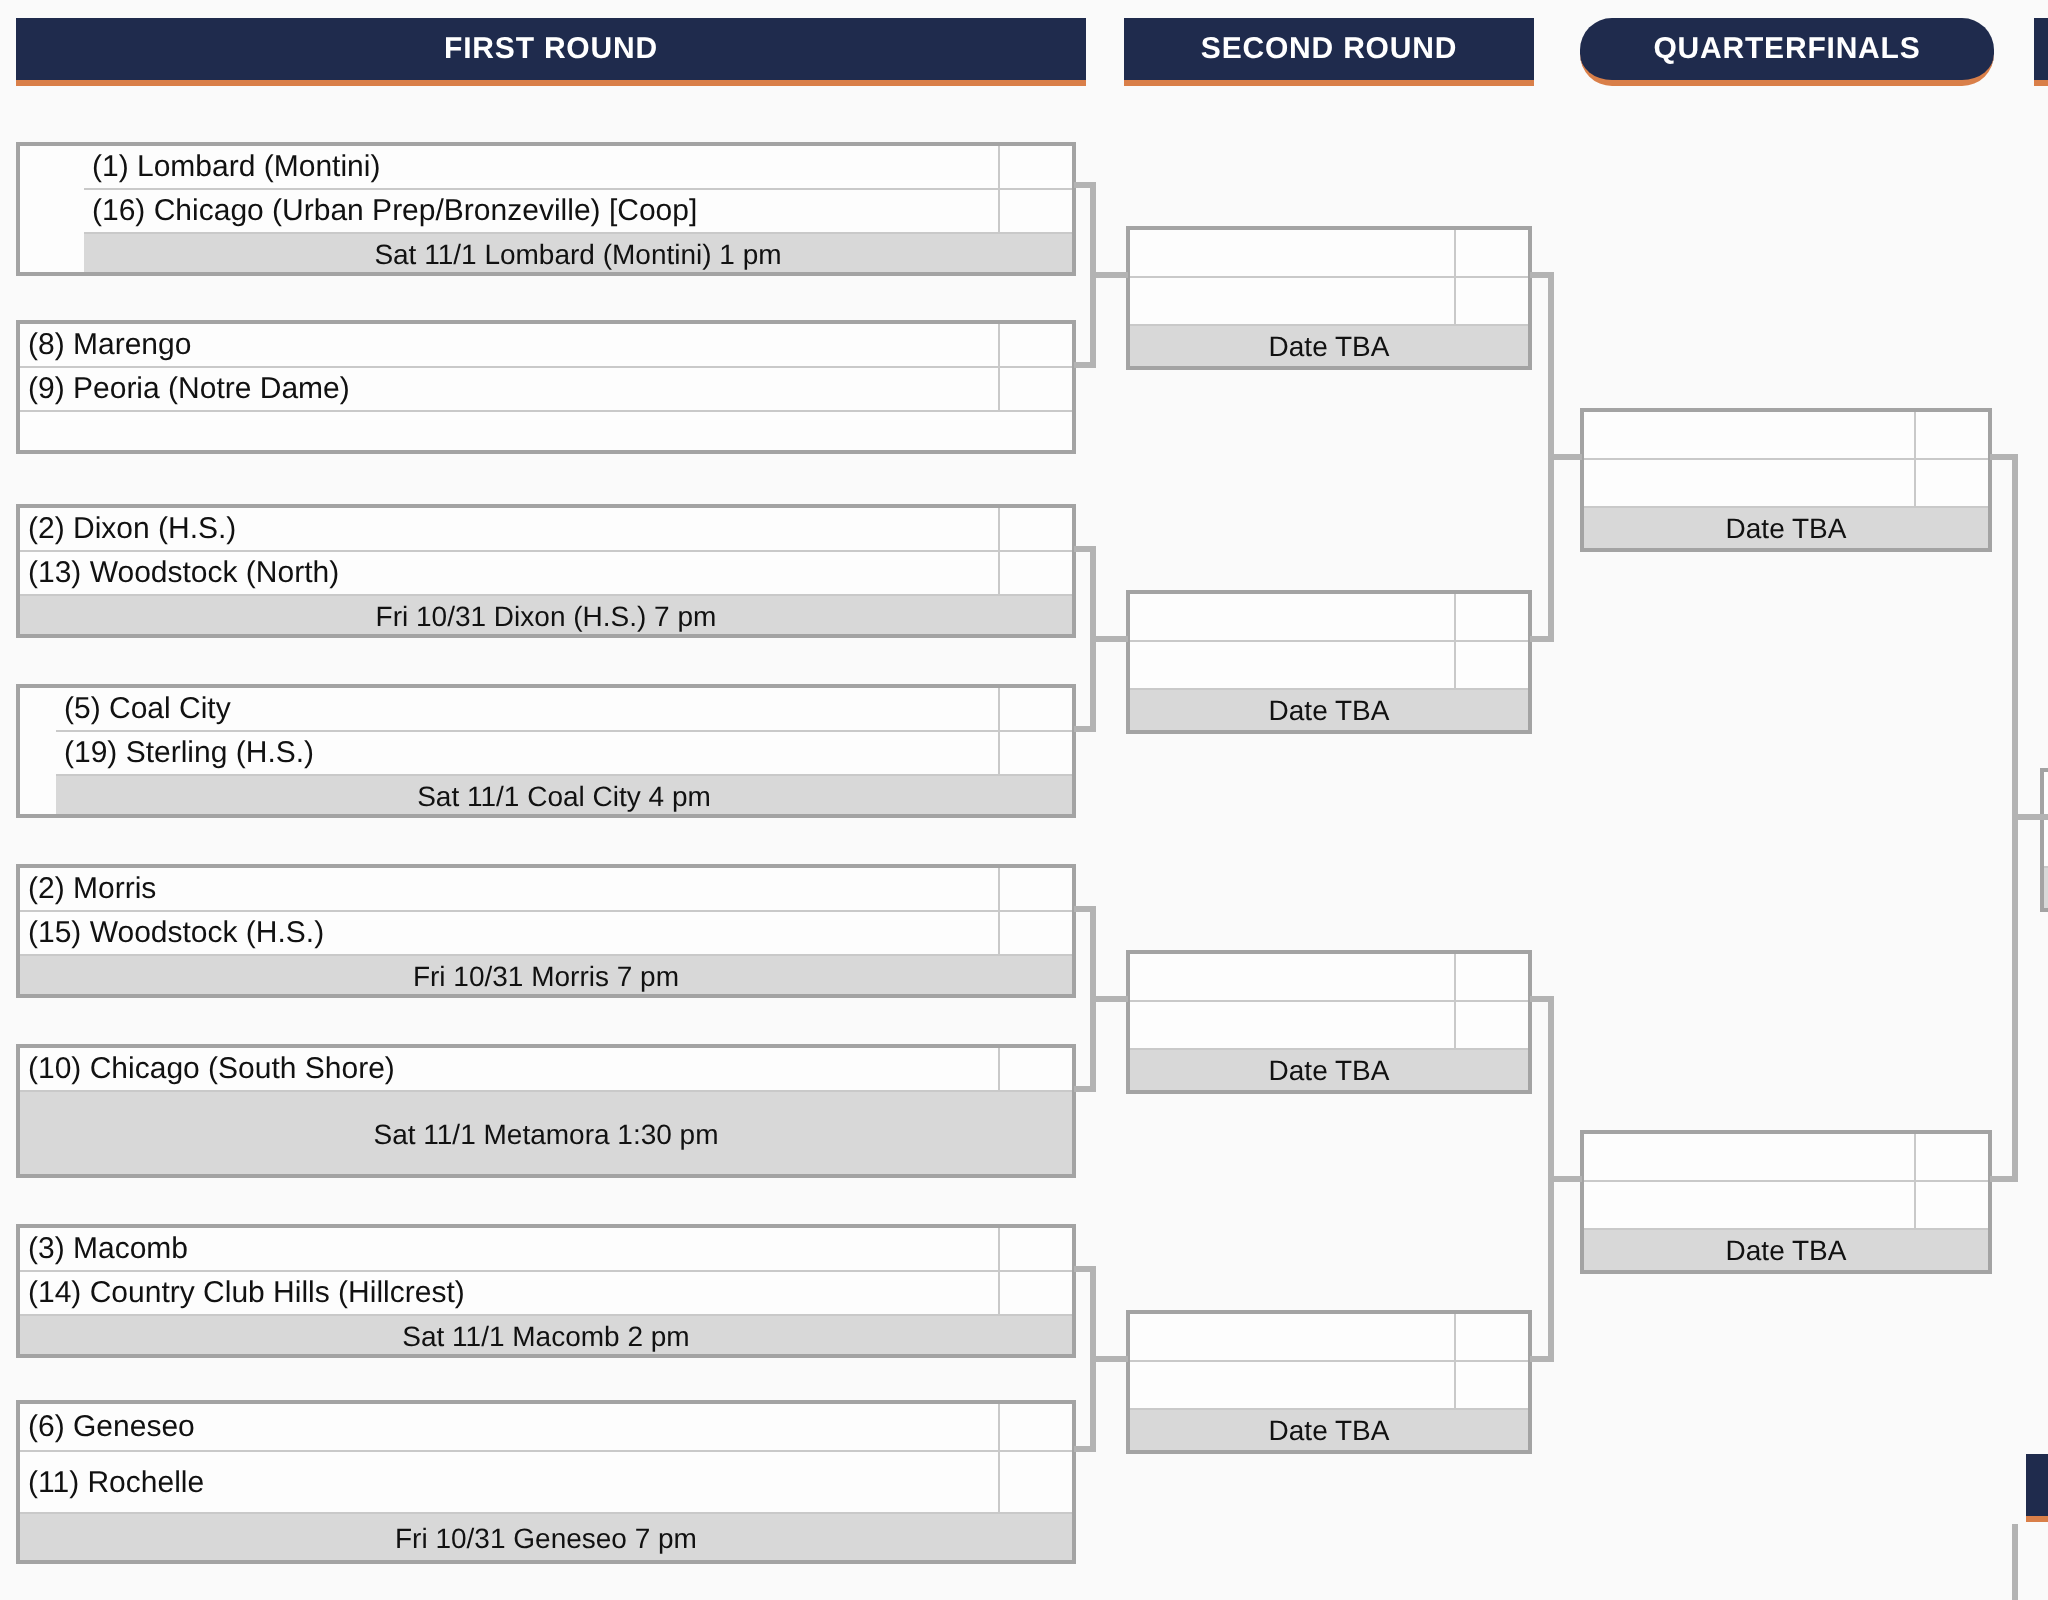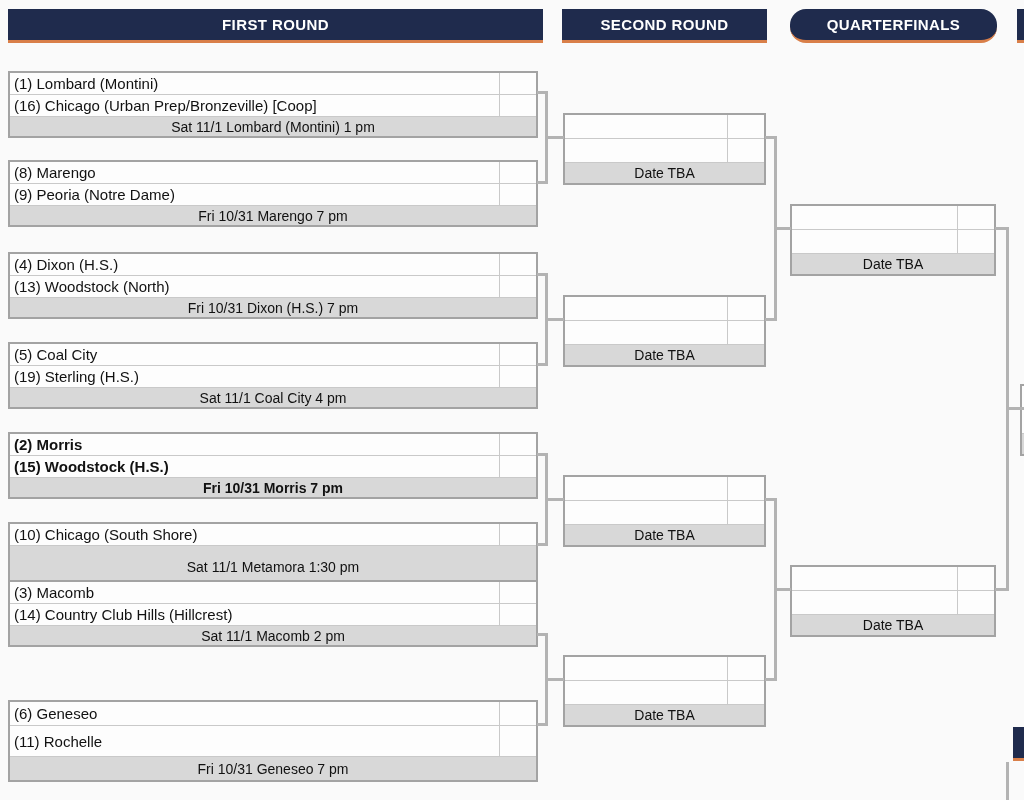--- a/index.html
+++ b/index.html
@@ -50,89 +50,88 @@
   }
 </style>
 </head>
 <body>
 
 <div class="col-hdr" style="left:8px;top:9px;width:535px;">FIRST ROUND</div>
 <div class="col-hdr" style="left:562px;top:9px;width:205px;">SECOND ROUND</div>
 <div class="col-hdr" style="left:790px;top:9px;width:207px;border-radius:16px;">QUARTERFINALS</div>
 <div class="col-hdr" style="left:1017px;top:9px;width:7px;"></div>
 
-<div class="box fr" style="left:8px;top:71px;width:530px;height:67px;">
+<div class="box fr" style="left:8px;top:71px;width:530px;height:67px;padding-left:32px;">
   <div class="trow">
       <span class="tname">(1) Lombard (Montini)</span>
       <span class="score"></span>
     </div>
   <div class="trow">
       <span class="tname">(16) Chicago (Urban Prep/Bronzeville) [Coop]</span>
       <span class="score"></span>
     </div>
   <div class="drow">Sat 11/1 Lombard (Montini) 1 pm</div>
 </div>
 
 <div class="box fr" style="left:8px;top:160px;width:530px;height:67px;">
   <div class="trow">
       <span class="tname">(8) Marengo</span>
       <span class="score"></span>
     </div>
   <div class="trow">
       <span class="tname">(9) Peoria (Notre Dame)</span>
       <span class="score"></span>
     </div>
-  <div class="drow">Fri 10/31 Marengo 7 pm</div>
 </div>
 
 <div class="box fr" style="left:8px;top:252px;width:530px;height:67px;">
   <div class="trow">
-      <span class="tname">(4) Dixon (H.S.)</span>
+      <span class="tname">(2) Dixon (H.S.)</span>
       <span class="score"></span>
     </div>
   <div class="trow">
       <span class="tname">(13) Woodstock (North)</span>
       <span class="score"></span>
     </div>
   <div class="drow">Fri 10/31 Dixon (H.S.) 7 pm</div>
 </div>
 
-<div class="box fr" style="left:8px;top:342px;width:530px;height:67px;">
+<div class="box fr" style="left:8px;top:342px;width:530px;height:67px;padding-left:18px;">
   <div class="trow">
       <span class="tname">(5) Coal City</span>
       <span class="score"></span>
     </div>
   <div class="trow">
       <span class="tname">(19) Sterling (H.S.)</span>
       <span class="score"></span>
     </div>
   <div class="drow">Sat 11/1 Coal City 4 pm</div>
 </div>
 
-<div class="box fr" style="left:8px;top:432px;width:530px;height:67px;font-weight:bold;">
+<div class="box fr" style="left:8px;top:432px;width:530px;height:67px;">
   <div class="trow">
       <span class="tname">(2) Morris</span>
       <span class="score"></span>
     </div>
   <div class="trow">
       <span class="tname">(15) Woodstock (H.S.)</span>
       <span class="score"></span>
     </div>
   <div class="drow">Fri 10/31 Morris 7 pm</div>
 </div>
 
 <div class="box fr" style="left:8px;top:522px;width:530px;height:67px;">
   <div class="trow">
       <span class="tname">(10) Chicago (South Shore)</span>
       <span class="score"></span>
     </div>
   <div class="drow">Sat 11/1 Metamora 1:30 pm</div>
 </div>
 
-<div class="box fr" style="left:8px;top:580px;width:530px;height:67px;justify-content:space-between;">
+<div class="box fr" style="left:8px;top:612px;width:530px;height:67px;justify-content:space-between;">
   <div class="trow">
       <span class="tname">(3) Macomb</span>
       <span class="score"></span>
     </div>
   <div class="trow">
       <span class="tname">(14) Country Club Hills (Hillcrest)</span>
       <span class="score"></span>
     </div>
   <div class="drow">Sat 11/1 Macomb 2 pm</div>
 </div>

